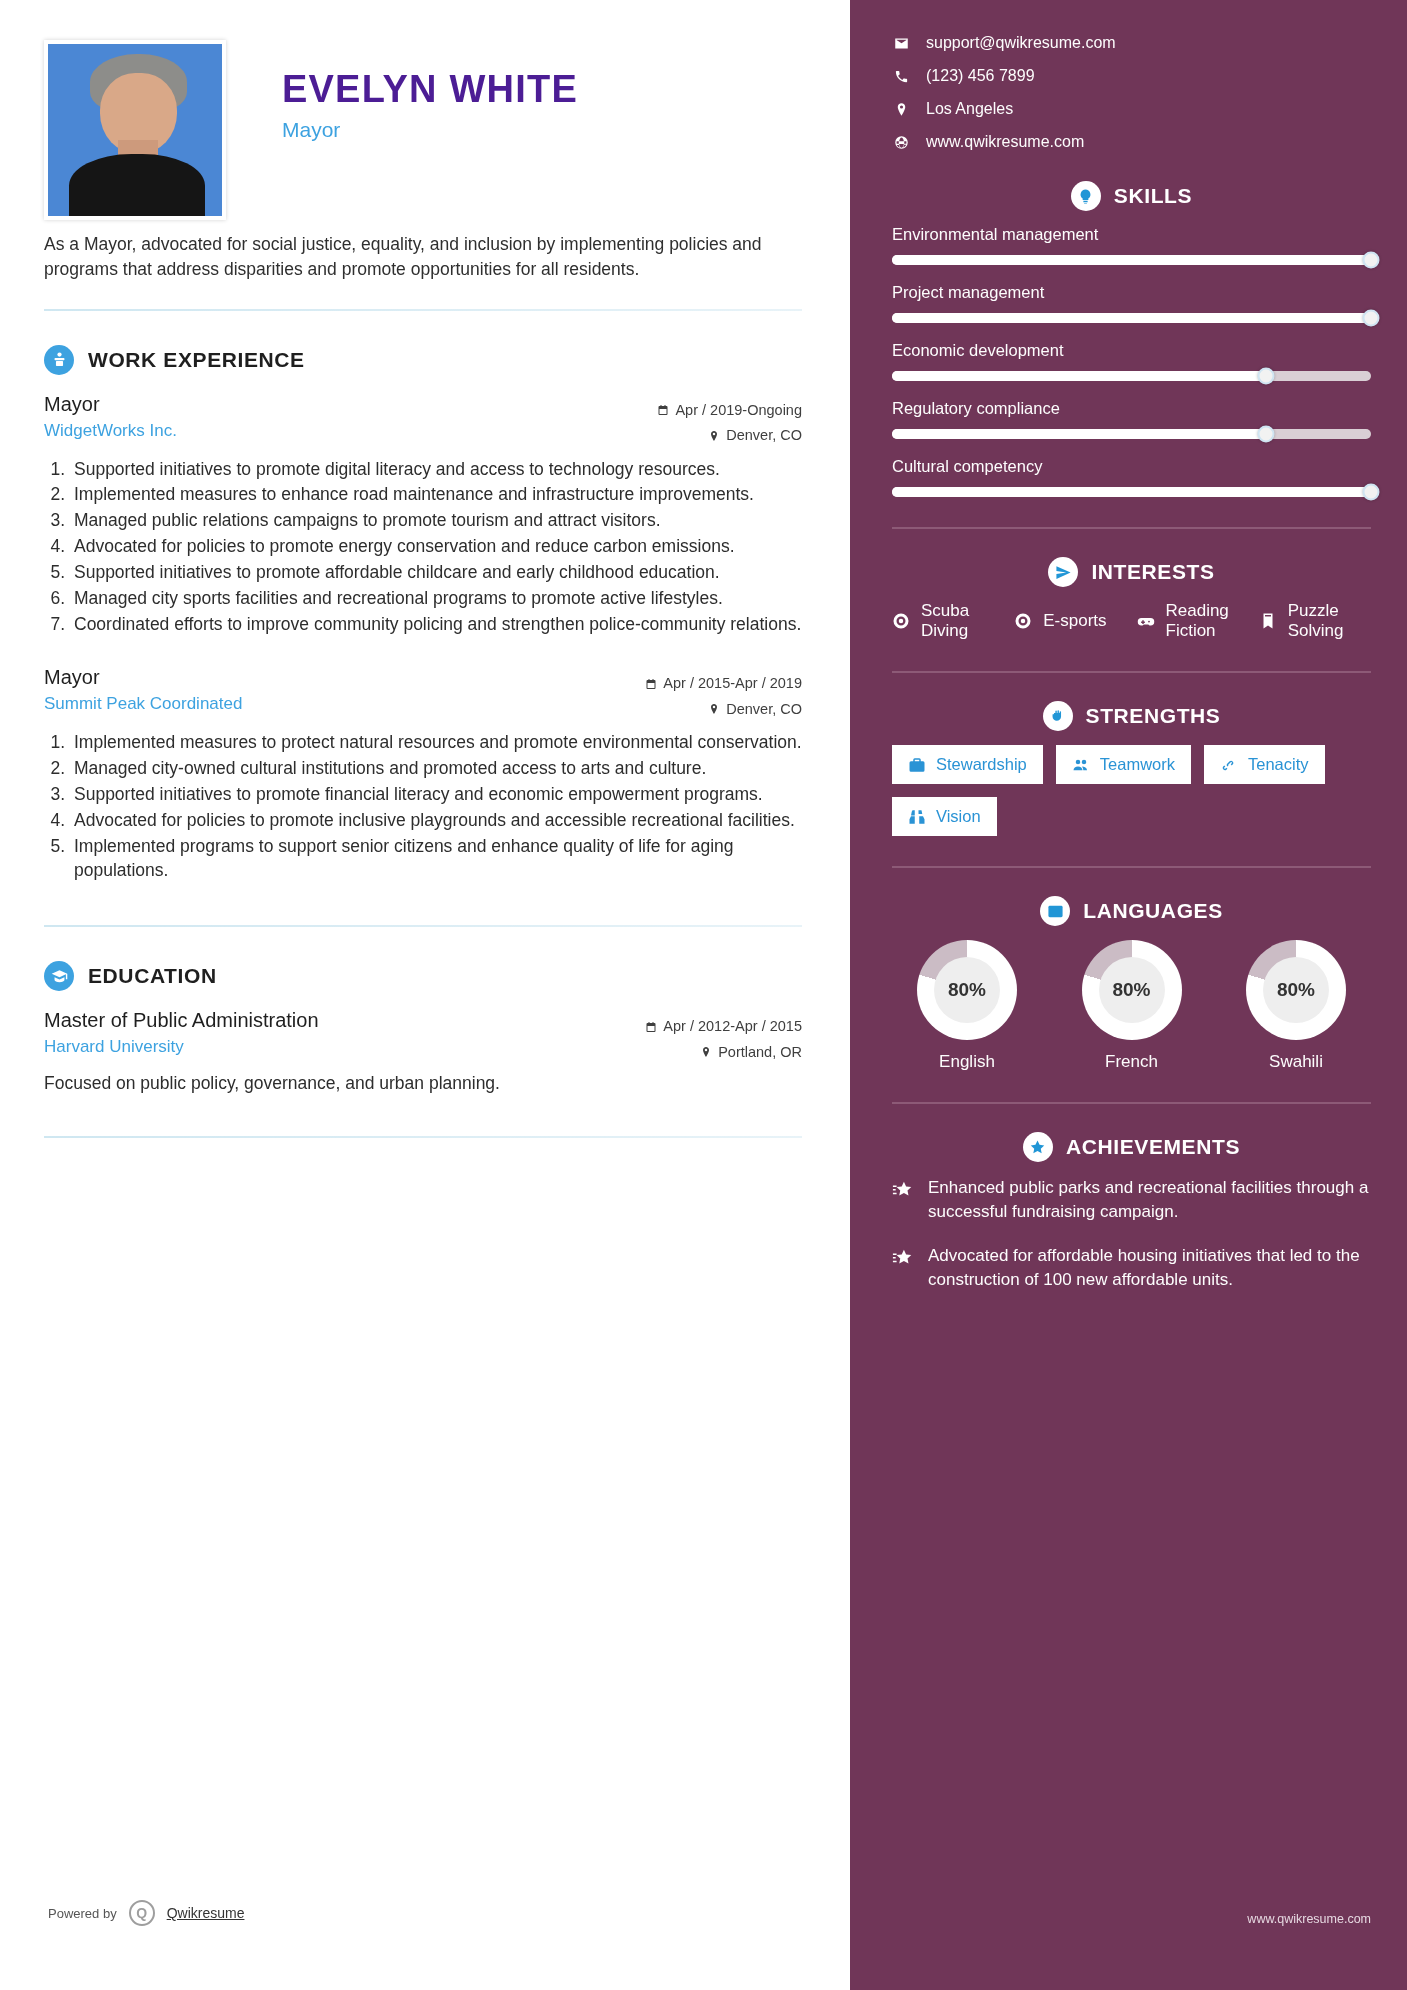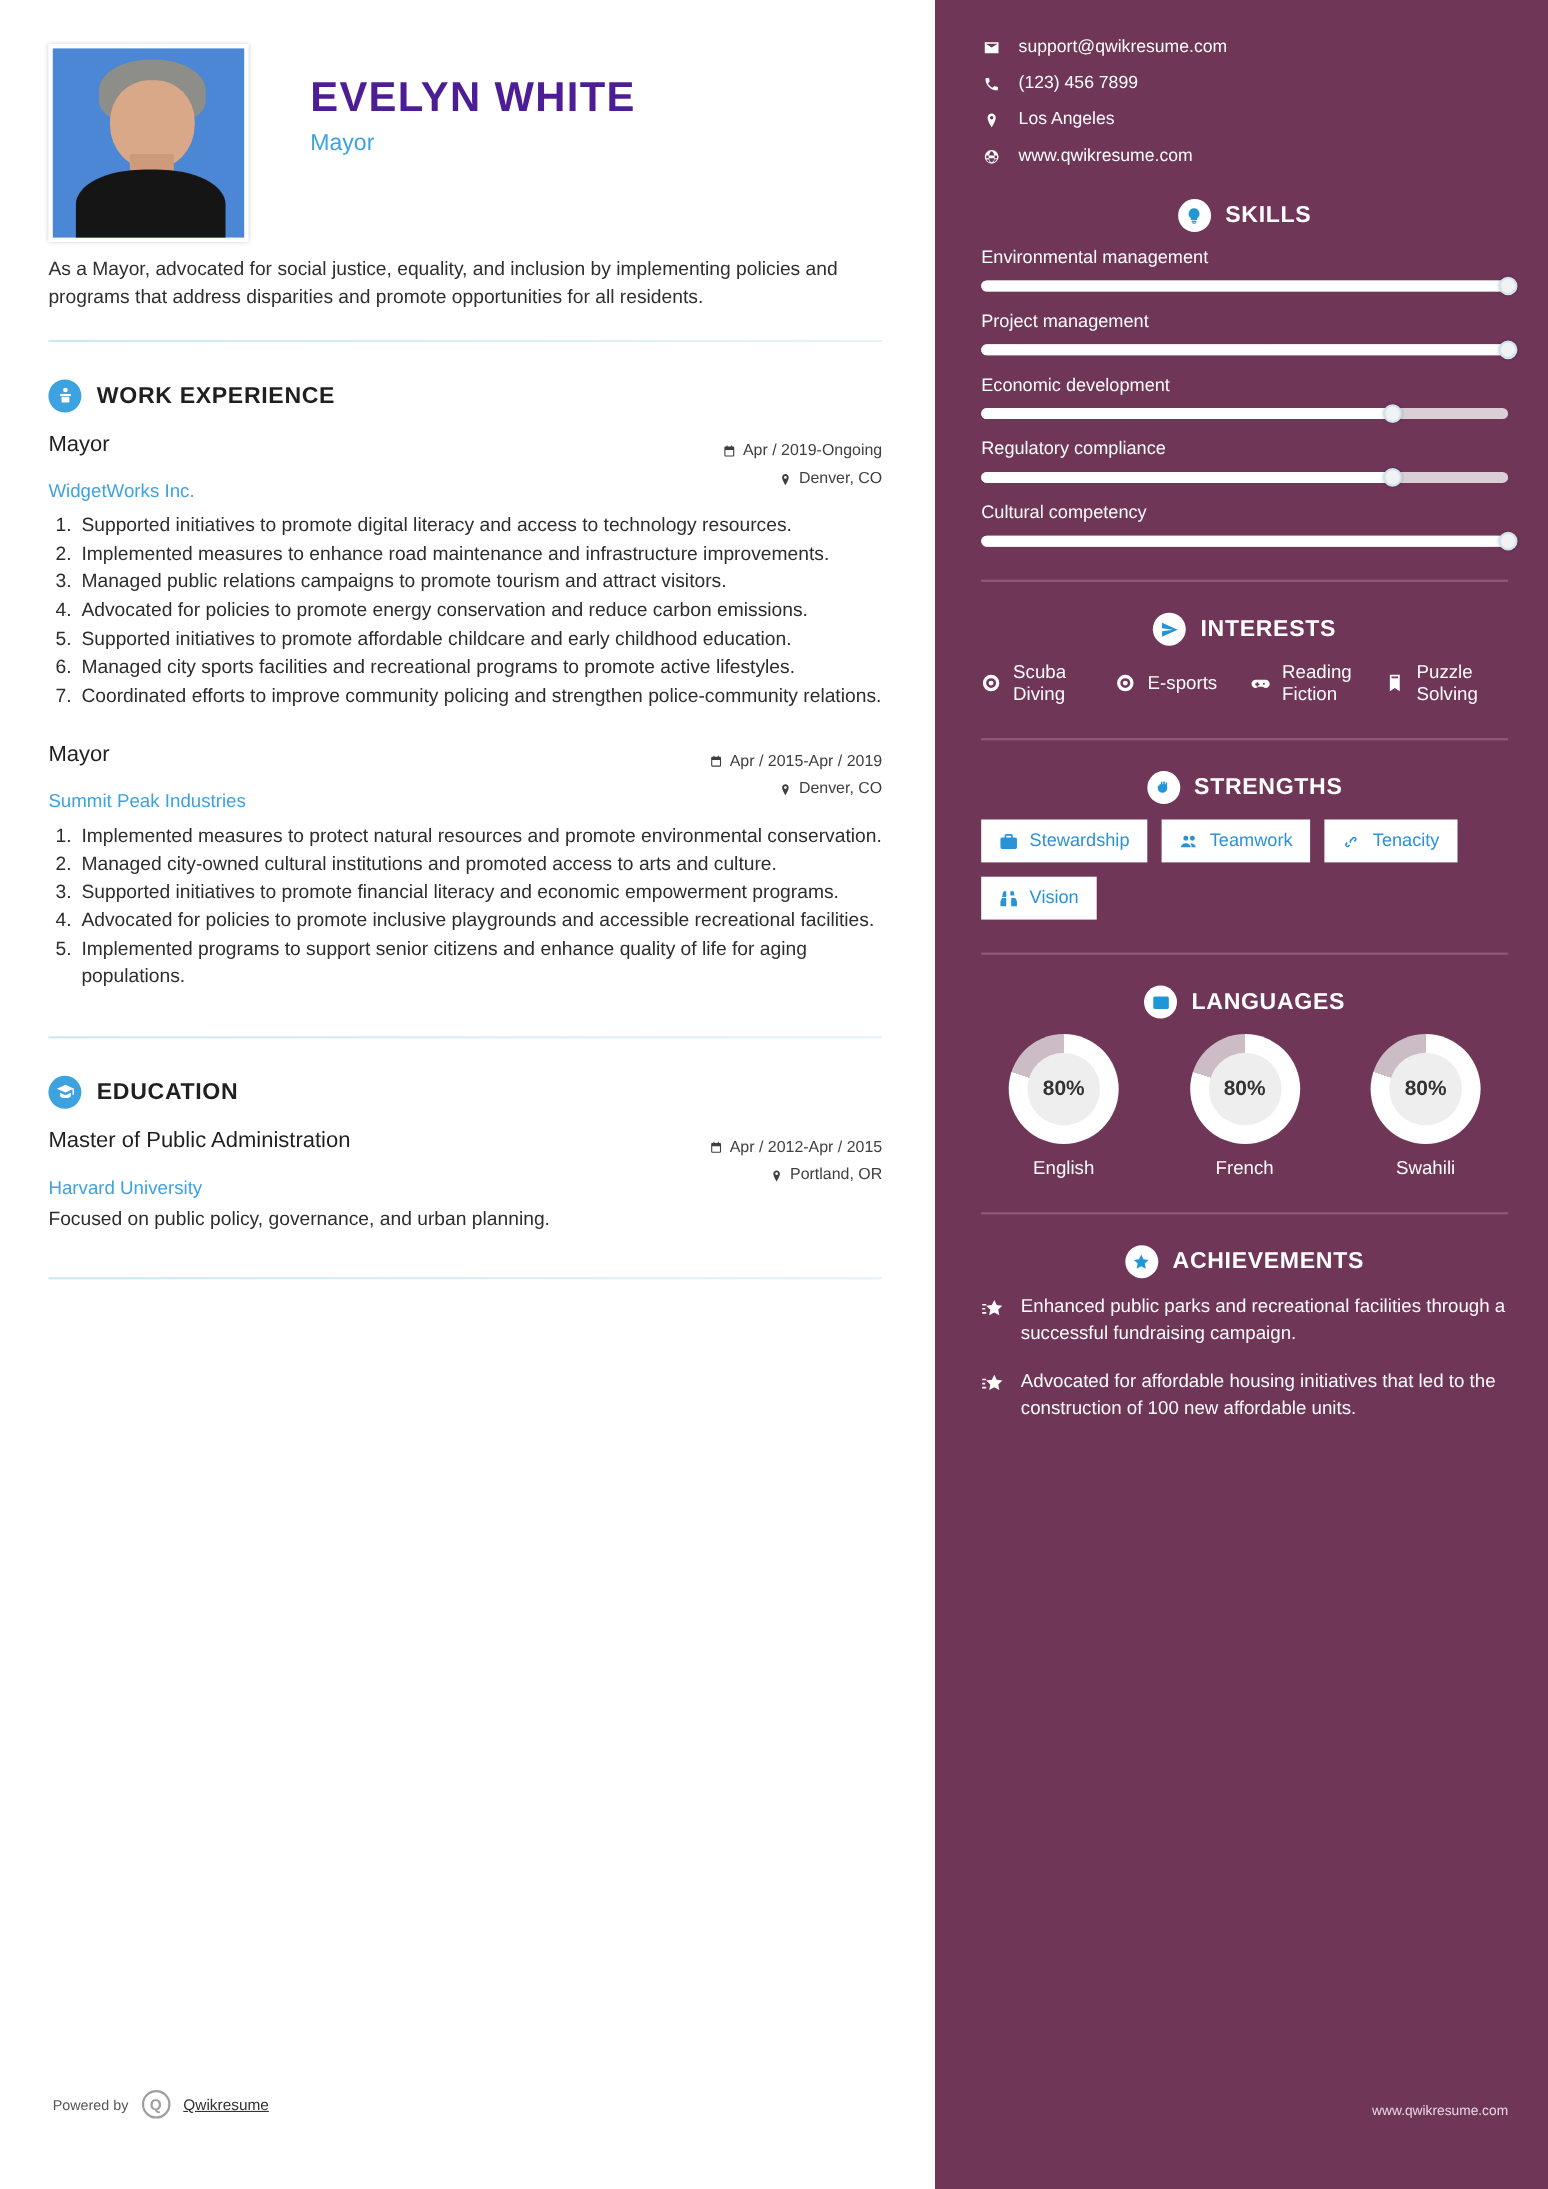--- a/index.html
+++ b/index.html
@@ -91,21 +91,21 @@
   .divider {
     height:2px;
     background:linear-gradient(to right,#cfe7f1,#e8f3f8);
     margin:26px 0 0 0;
   }
 
   
   .job { margin-top:18px; }
   .job-top { display:flex; justify-content:space-between; align-items:flex-start; }
   .job-title { font-size:20px; color:#1f1f1f; }
-  .job-company { font-size:17px; color:#3da2e0; margin-top:21px; }
+  .job-company { font-size:17px; color:#3da2e0; margin-top:5px; }
   .job-meta { text-align:right; padding-top:5px; }
   .job-meta div {
     font-size:14.5px; color:#3f3f3f; line-height:1.75;
     display:flex; align-items:center; justify-content:flex-end; gap:6px;
   }
   .job-meta svg { width:12px; height:12px; fill:#3f3f3f; }
   ol.bullets {
     margin:8px 0 0 26px;
     font-size:17.5px;
     line-height:1.42;
@@ -290,21 +290,21 @@
         <li>Supported initiatives to promote affordable childcare and early childhood education.</li>
         <li>Managed city sports facilities and recreational programs to promote active lifestyles.</li>
         <li>Coordinated efforts to improve community policing and strengthen police-community relations.</li>
       </ol>
     </div>
 
     <div class="job" style="margin-top:30px">
       <div class="job-top">
         <div>
           <div class="job-title">Mayor</div>
-          <div class="job-company">Summit Peak Industries</div>
+          <div class="job-company">Summit Peak Coordinated</div>
         </div>
         <div class="job-meta">
           <div>
             <svg viewBox="0 0 24 24">
                 <path d="M7 2v2H5a2 2 0 0 0-2 2v14a2 2 0 0 0 2 2h14a2 2 0 0 0 2-2V6a2 2 0 0 0-2-2h-2V2h-2v2H9V2zm12 8v10H5V10z"></path>
               </svg>
             <span>Apr / 2015-Apr / 2019</span>
           </div>
           <div>
             <svg viewBox="0 0 24 24">

